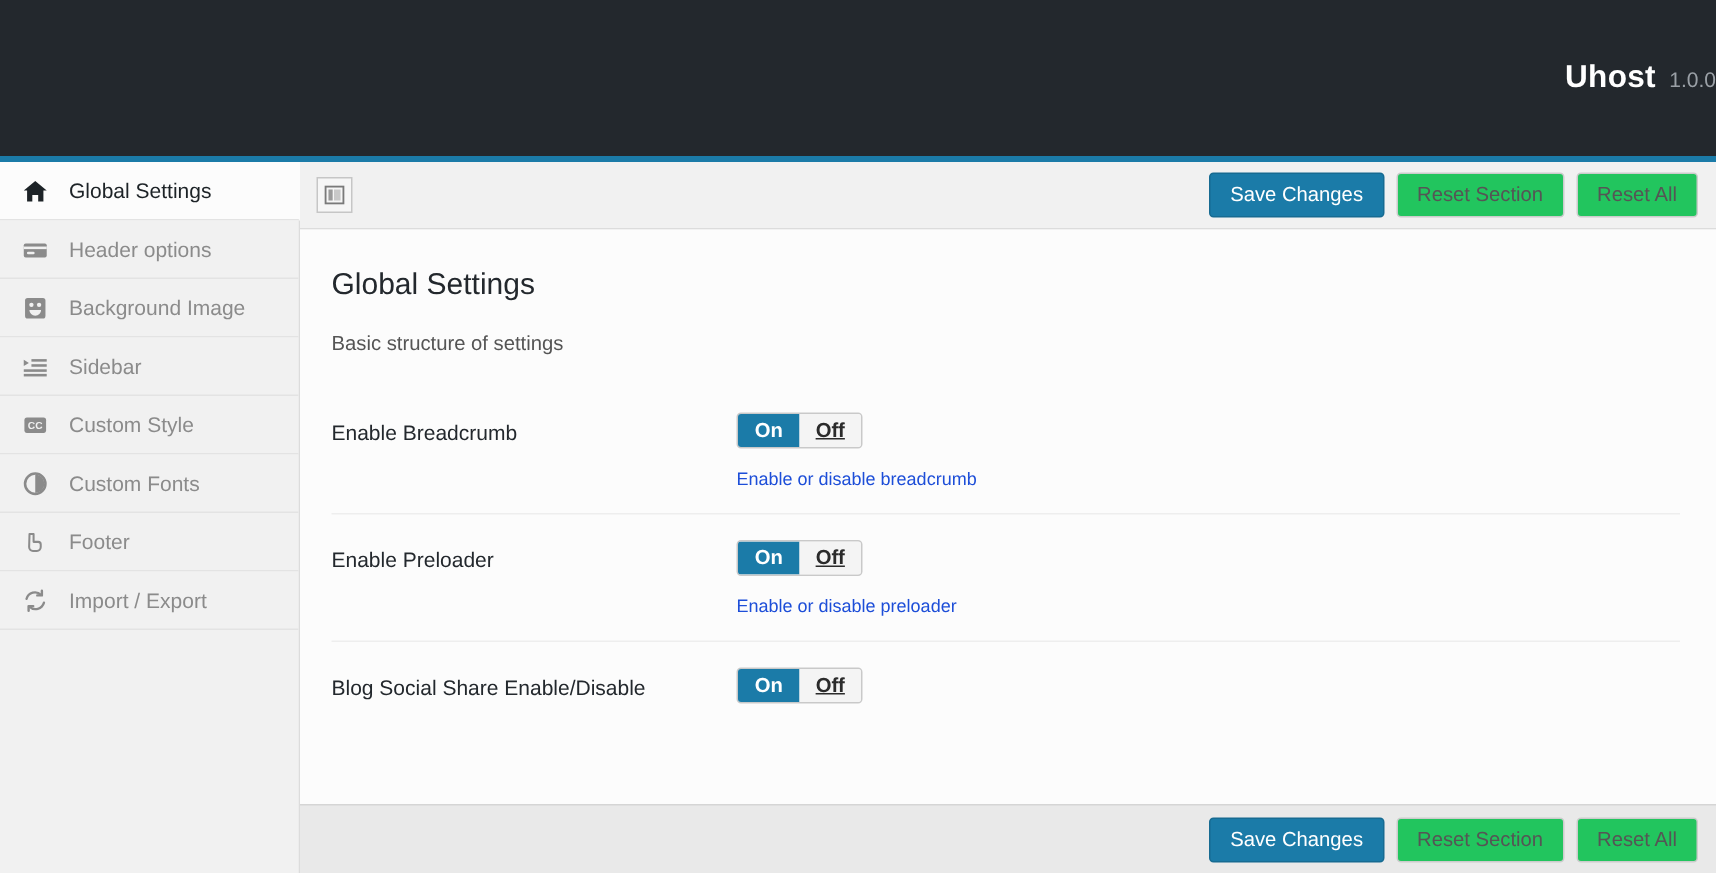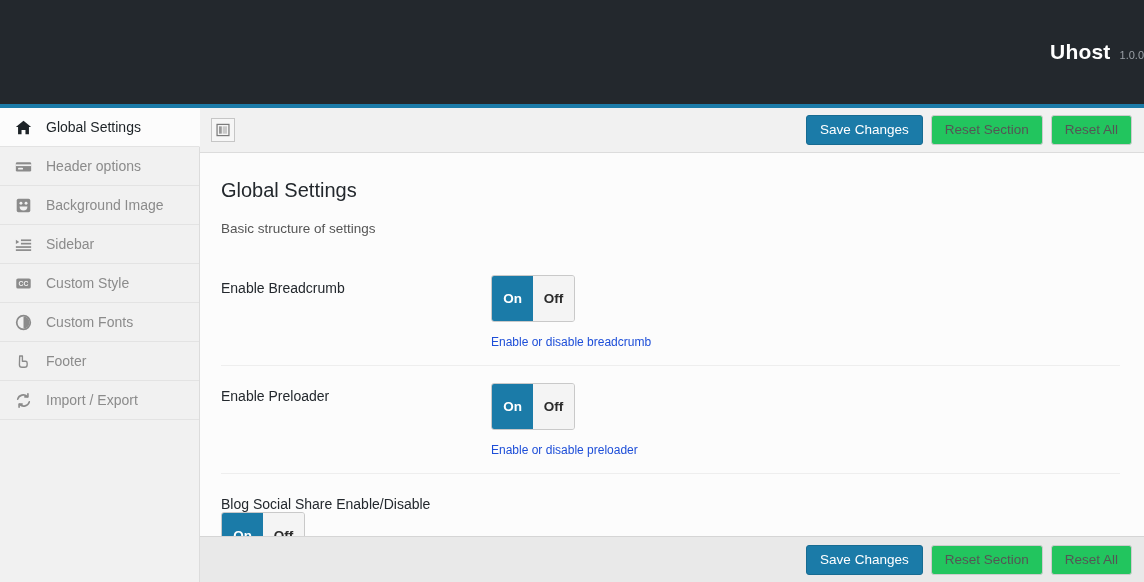--- a/index.html
+++ b/index.html
@@ -42,21 +42,21 @@
     gap: 9px;
   }
   .brand-name {
     color: #ffffff;
     font-size: 21px;
     font-weight: bold;
     letter-spacing: .2px;
   }
   .brand-version {
     color: #9aa0a6;
-    font-size: 11px;
+    font-size: 14px;
   }
 
   .accent-bar {
     height: 4px;
     background: #1b7ba8;
     flex: none;
   }
 
   
   .shell {
@@ -185,56 +185,57 @@
     margin-bottom: 22px;
   }
 
   .field-row {
     display: flex;
     align-items: flex-start;
     padding: 17px 0 16px 0;
     border-bottom: 1px solid #eeeeee;
     min-height: 80px;
   }
-  .field-row:last-child { border-bottom: none; flex-direction: column; }
+  .field-row:last-child { border-bottom: none; }
 
   .field-label {
     width: 270px;
     flex: none;
     font-size: 14px;
     color: #23282d;
     padding-top: 5px;
   }
   .field-control { flex: 1; }
 
   .switch {
     display: inline-flex;
     border: 1px solid #c9c9c9;
     border-radius: 3px;
     overflow: hidden;
-    height: 47px;
+    height: 24px;
     background: #f4f4f4;
   }
   .switch-seg {
     width: 41px;
     display: flex;
     align-items: center;
     justify-content: center;
     font-size: 13.5px;
     font-weight: bold;
     cursor: pointer;
     line-height: 1;
   }
   .switch-seg.on {
     background: #1b7ba8;
     color: #ffffff;
   }
   .switch-seg.off {
     background: #f4f4f4;
     color: #2b2b2b;
+    text-decoration: underline;
   }
 
   .field-help {
     margin-top: 13px;
     font-size: 12px;
     color: #1d4ed8;
   }
 
   
   .footer-bar {

